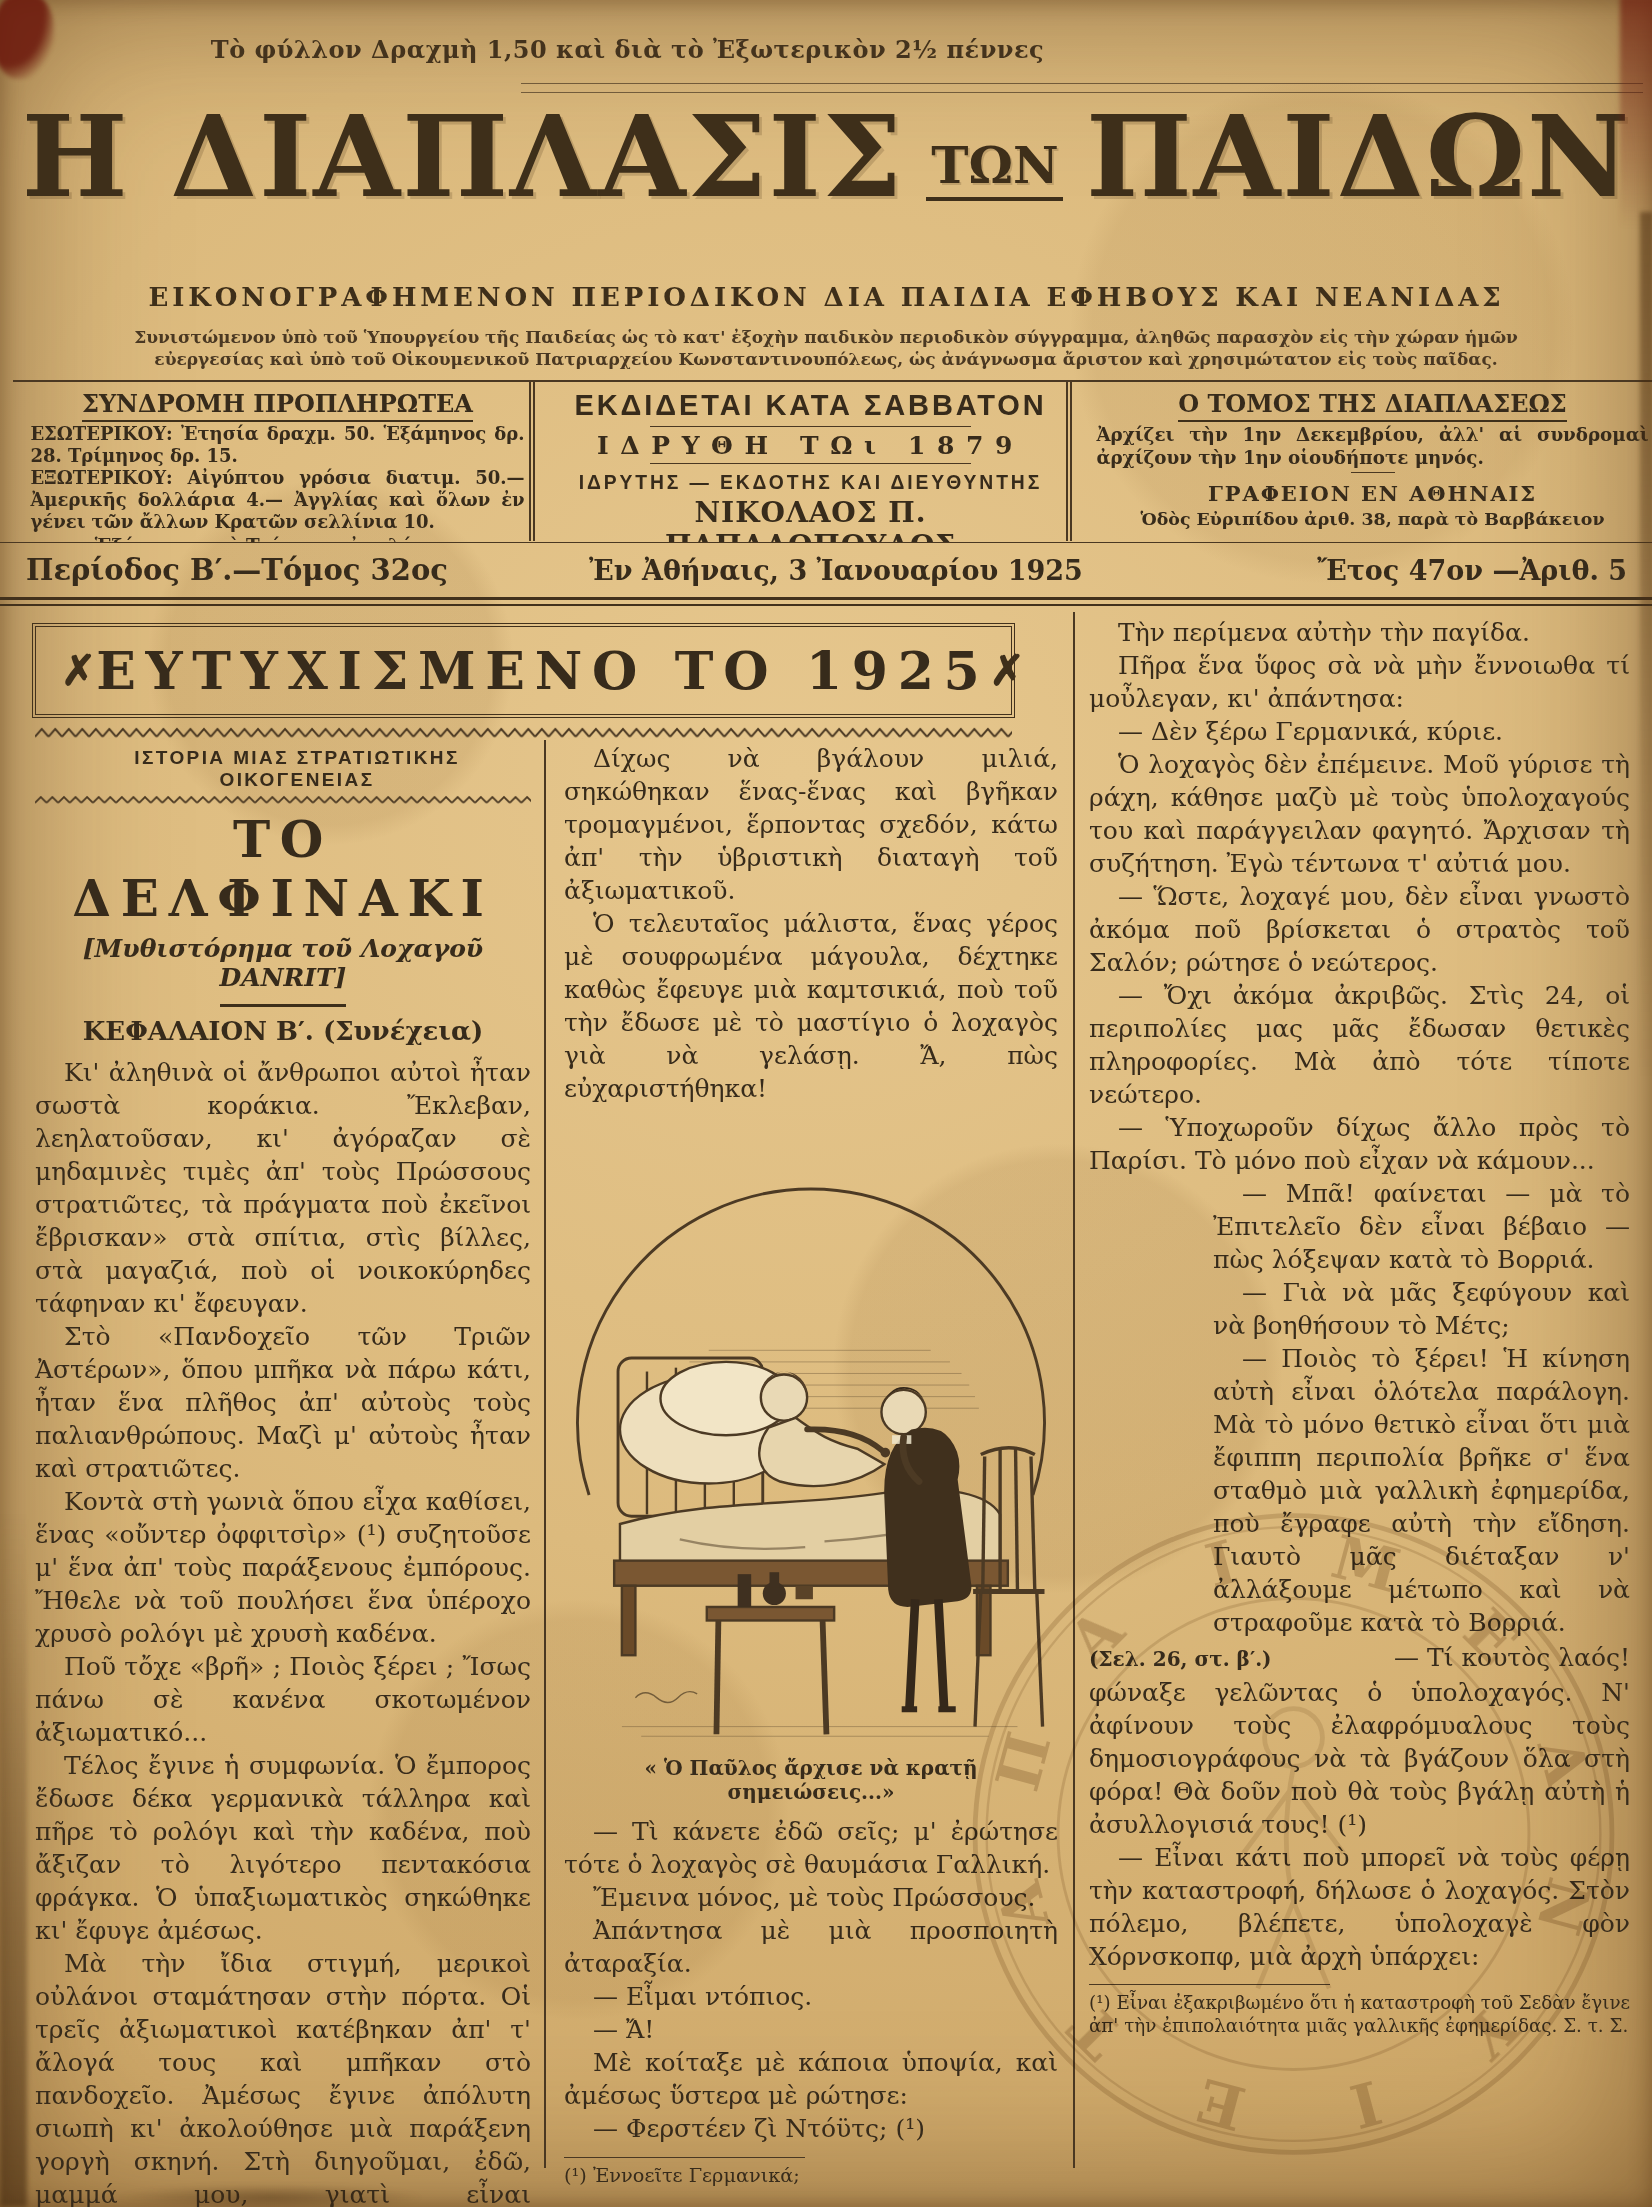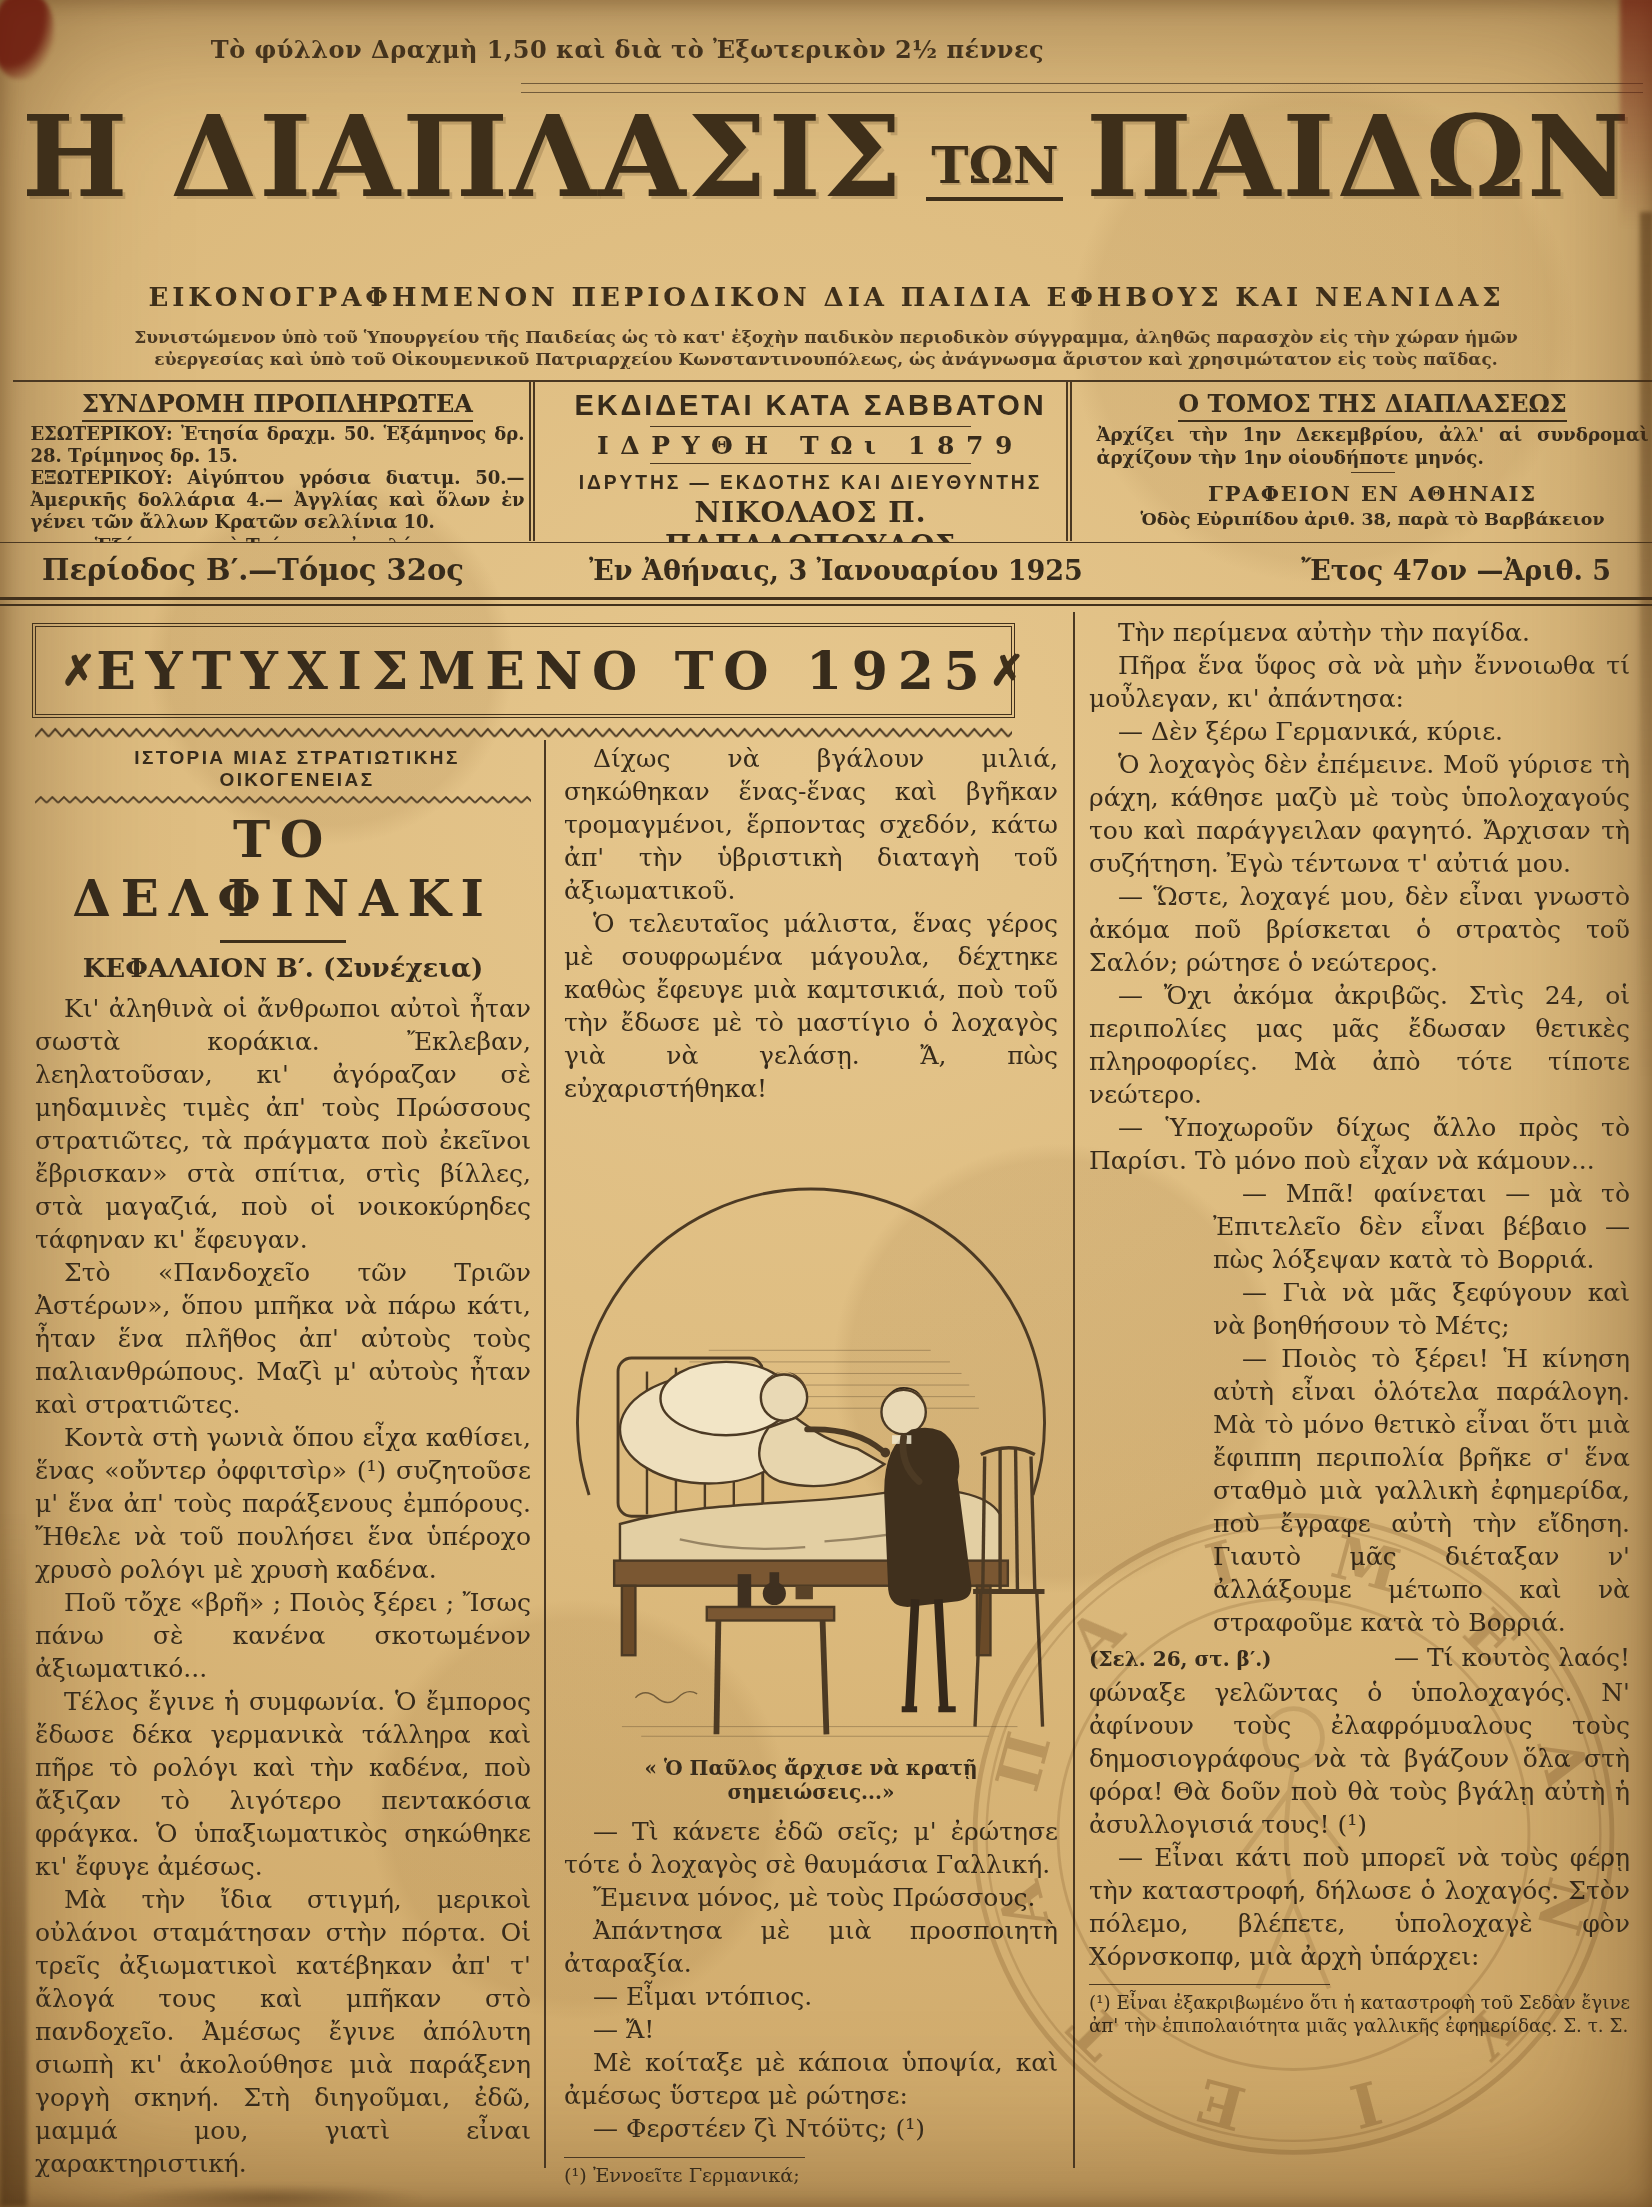--- a/index.html
+++ b/index.html
@@ -48,21 +48,21 @@
   .pub-row1{font-family:"Liberation Sans",sans-serif;font-size:29px;font-weight:700;text-align:center;letter-spacing:2.9px;}
   .pub-rule{width:64%;margin:3.9px auto;border-top:1.9px solid #4a3822;}
   .pub-row2{font-size:25px;font-weight:700;letter-spacing:11.6px;text-align:center;margin:3.9px 0 1.9px;}
   .pub-row3{font-family:"Liberation Sans",sans-serif;font-size:19.3px;font-weight:700;letter-spacing:2.9px;text-align:center;margin-top:7.7px;}
   .pub-row4{font-size:28px;font-weight:700;text-align:center;letter-spacing:1px;margin-top:1.9px;}
   .vol-p{font-size:18.3px;line-height:23px;text-align:justify;font-weight:600;}
   .vol-office{text-align:center;font-weight:700;font-size:21px;letter-spacing:1.9px;margin-top:7.7px;}
   .vol-addr{text-align:center;font-size:17.4px;font-weight:600;margin-top:2.9px;}
 
   .dateline{position:absolute;top:542px;left:0;width:1653px;height:55px;border-top:1.9px solid #4a3822;
-    display:flex;align-items:center;padding:0 42px;box-sizing:border-box;font-weight:700;}
+    display:flex;align-items:center;padding:0 26px;box-sizing:border-box;font-weight:700;}
   .dl-left{font-size:29px;width:521px;}
   .dl-center{font-size:27px;flex:1;text-align:center;}
   .dl-right{font-size:27px;width:502px;text-align:right;}
   .thickrule{position:absolute;top:597px;left:0;width:1653px;height:8.7px;
     border-top:3.9px solid #42311c;border-bottom:2.9px solid #42311c;box-sizing:border-box;}
 
   .headline-box{position:absolute;left:35px;top:626px;width:977px;height:89px;
     border:1.9px solid #42311c;outline:1px solid #42311c;outline-offset:2.9px;box-sizing:border-box;
     display:flex;align-items:center;justify-content:space-between;padding:0 25px;}
   .headline-text{font-size:52px;font-weight:700;letter-spacing:9.7px;white-space:nowrap;}
@@ -181,20 +181,21 @@
     <div class="kicker">ΙΣΤΟΡΙΑ ΜΙΑΣ ΣΤΡΑΤΙΩΤΙΚΗΣ ΟΙΚΟΓΕΝΕΙΑΣ</div>
     <svg class="zz-small" xmlns="http://www.w3.org/2000/svg" viewBox="0 0 514 10" width="496" height="9.7">
       <defs>
           <pattern id="zzp2" width="12" height="10" patternUnits="userSpaceOnUse">
         <path d="M0,8 L6,2 L12,8" fill="none" stroke="#4a3822" stroke-width="1.8"></path>
           </pattern>
         </defs>
       <rect width="514" height="10" fill="url(#zzp2)"></rect>
     </svg>
     <div class="story-title">ΤΟ ΔΕΛΦΙΝΑΚΙ</div>
+    <div class="byline">[Μυθιστόρημα τοῦ Λοχαγοῦ DANRIT]</div>
     <div class="title-rule"></div>
     <div class="chapter">ΚΕΦΑΛΑΙΟΝ Β′. (Συνέχεια)</div>
     <p class="para">Κι' ἀληθινὰ οἱ ἄνθρωποι αὐτοὶ ἦταν σωστὰ κοράκια. Ἔκλεβαν, λεηλατοῦσαν, κι' ἀγόραζαν σὲ μηδαμινὲς τιμὲς ἀπ' τοὺς Πρώσσους στρατιῶτες, τὰ πράγματα ποὺ ἐκεῖνοι ἔβρισκαν» στὰ σπίτια, στὶς βίλλες, στὰ μαγαζιά, ποὺ οἱ νοικοκύρηδες τάφηναν κι' ἔφευγαν.</p>
     <p class="para">Στὸ «Πανδοχεῖο τῶν Τριῶν Ἀστέρων», ὅπου μπῆκα νὰ πάρω κάτι, ἦταν ἕνα πλῆθος ἀπ' αὐτοὺς τοὺς παλιανθρώπους. Μαζὶ μ' αὐτοὺς ἦταν καὶ στρατιῶτες.</p>
     <p class="para">Κοντὰ στὴ γωνιὰ ὅπου εἶχα καθίσει, ἕνας «οὔντερ ὀφφιτσὶρ» (¹) συζητοῦσε μ' ἕνα ἀπ' τοὺς παράξενους ἐμπόρους. Ἤθελε νὰ τοῦ πουλήσει ἕνα ὑπέροχο χρυσὸ ρολόγι μὲ χρυσὴ καδένα.</p>
     <p class="para">Ποῦ τὄχε «βρῆ» ; Ποιὸς ξέρει ; Ἴσως πάνω σὲ κανένα σκοτωμένον ἀξιωματικό...</p>
     <p class="para">Τέλος ἔγινε ἡ συμφωνία. Ὁ ἔμπορος ἔδωσε δέκα γερμανικὰ τάλληρα καὶ πῆρε τὸ ρολόγι καὶ τὴν καδένα, ποὺ ἄξιζαν τὸ λιγότερο πεντακόσια φράγκα. Ὁ ὑπαξιωματικὸς σηκώθηκε κι' ἔφυγε ἀμέσως.</p>
     <p class="para">Μὰ τὴν ἴδια στιγμή, μερικοὶ οὐλάνοι σταμάτησαν στὴν πόρτα. Οἱ τρεῖς ἀξιωματικοὶ κατέβηκαν ἀπ' τ' ἄλογά τους καὶ μπῆκαν στὸ πανδοχεῖο. Ἀμέσως ἔγινε ἀπόλυτη σιωπὴ κι' ἀκολούθησε μιὰ παράξενη γοργὴ σκηνή. Στὴ διηγοῦμαι, ἐδῶ, μαμμά μου, γιατὶ εἶναι χαρακτηριστική.</p>
 
   </div>

